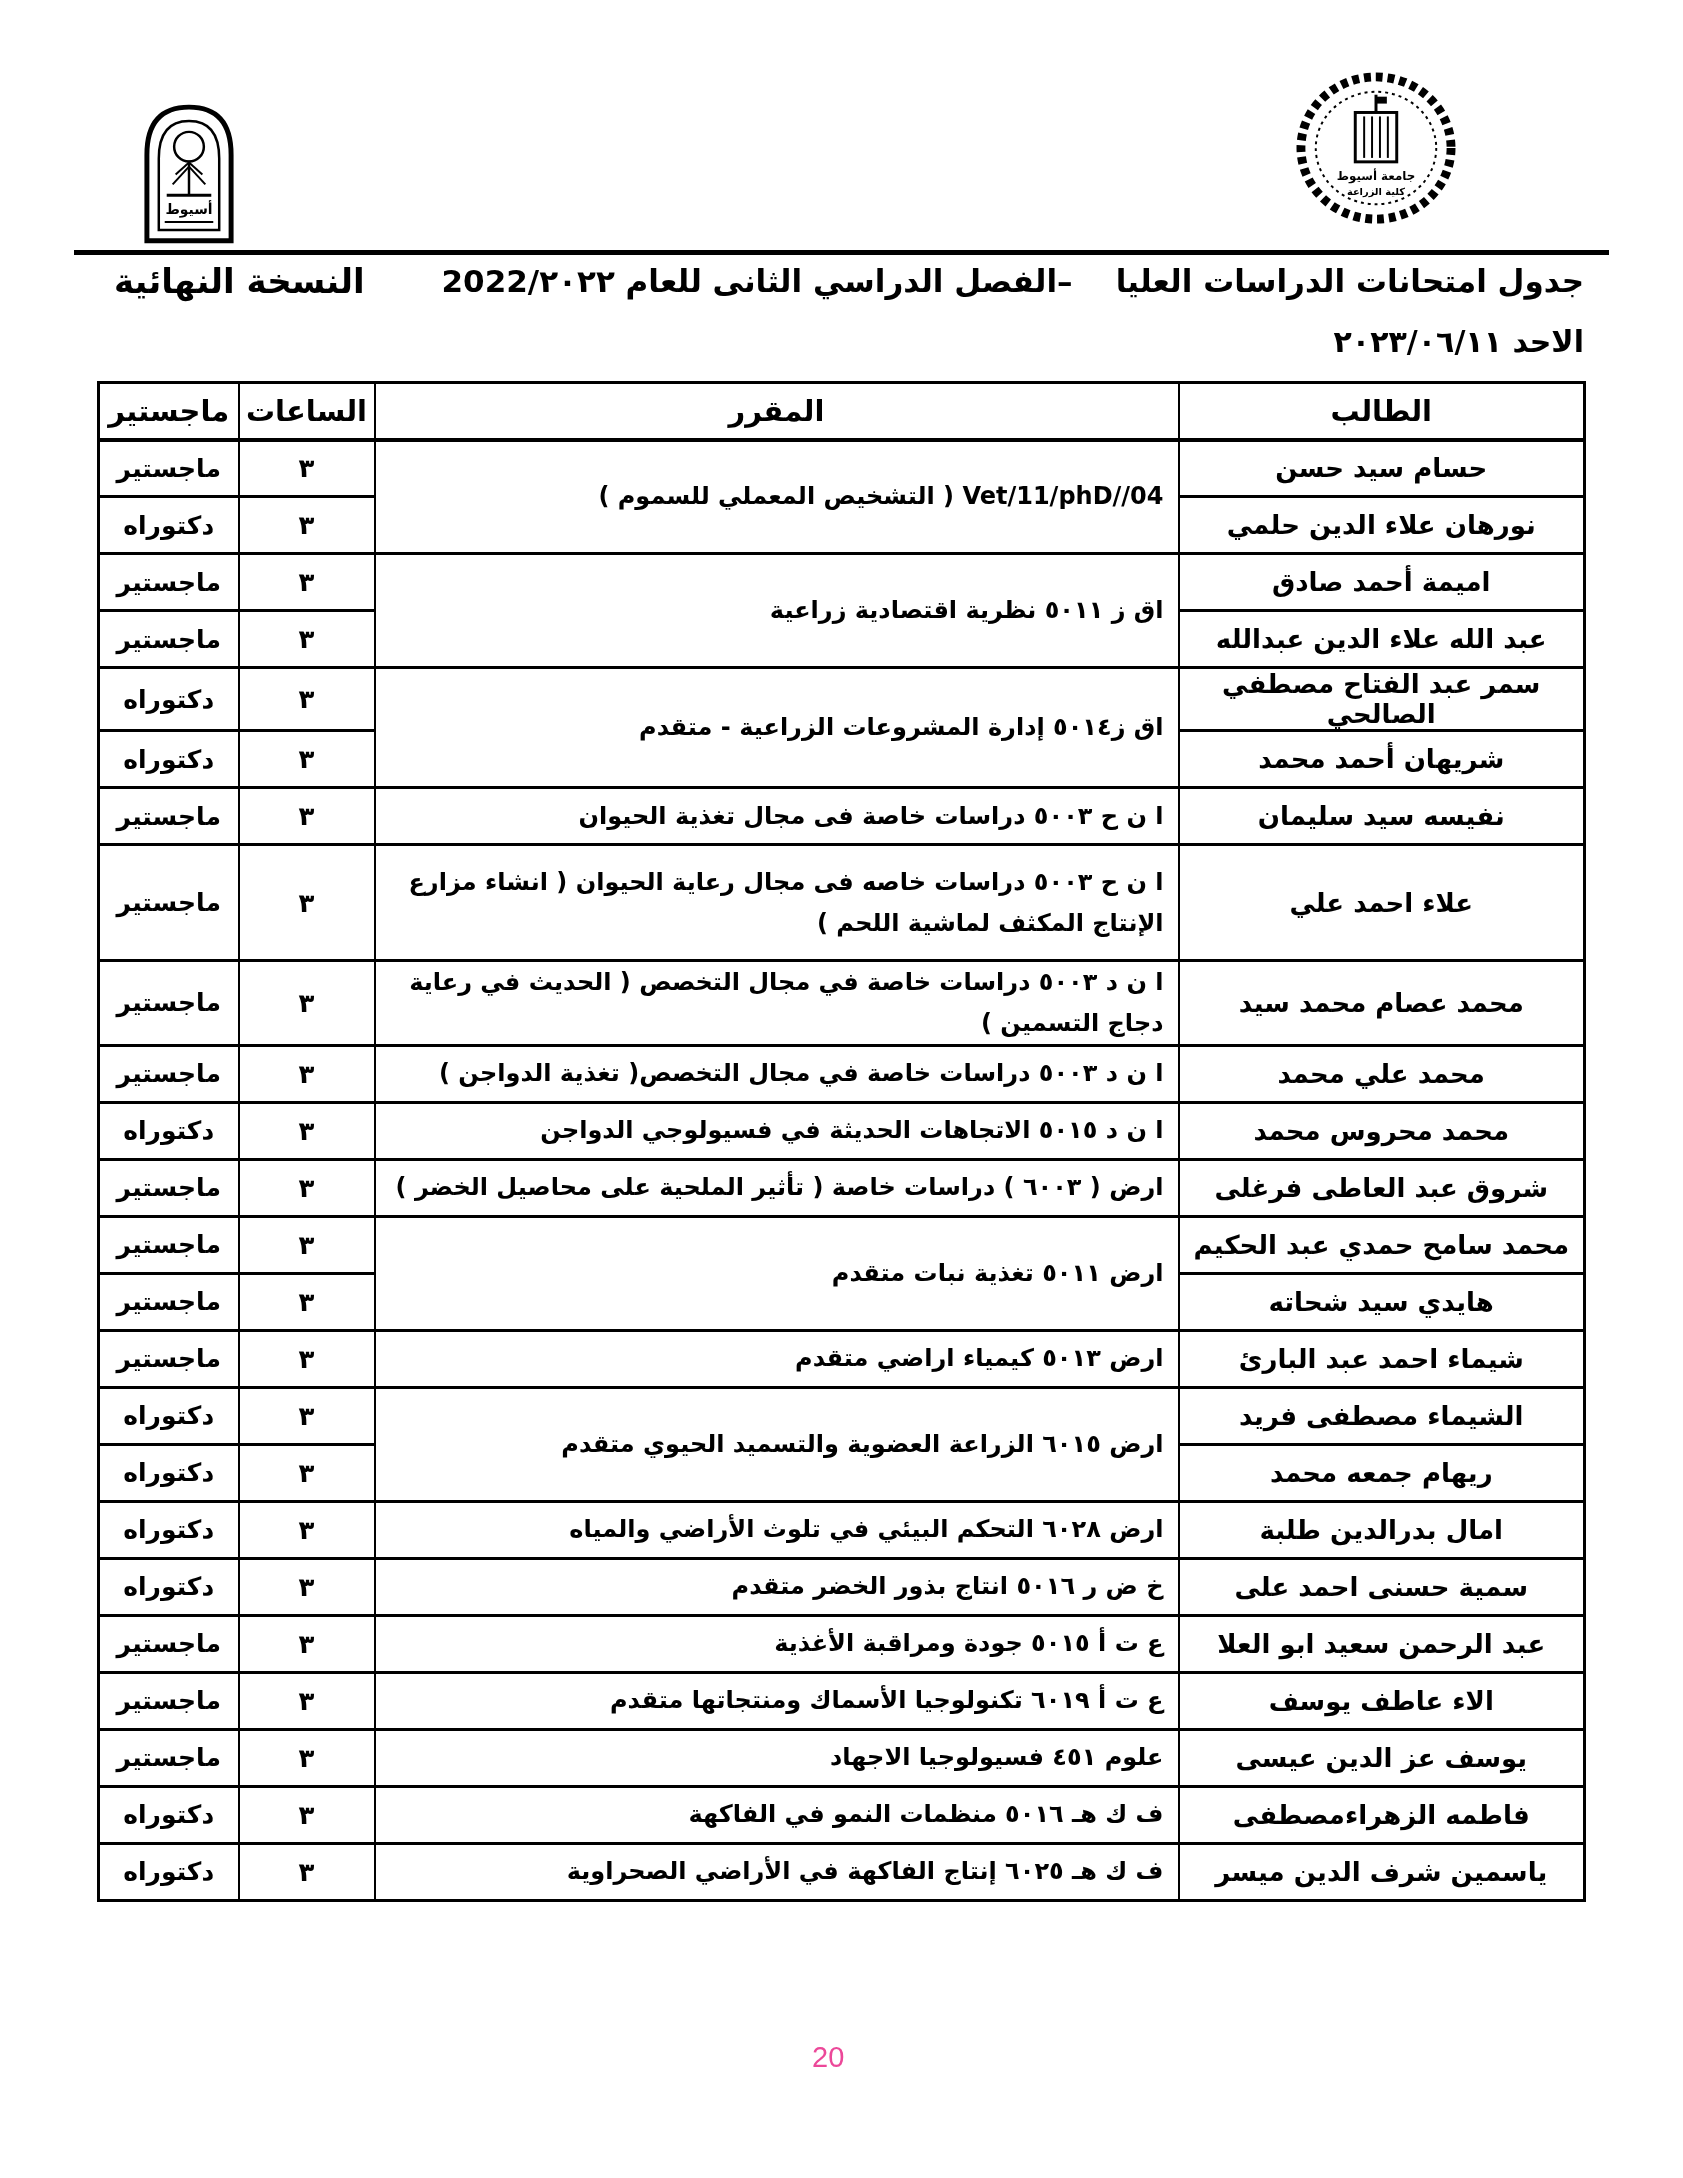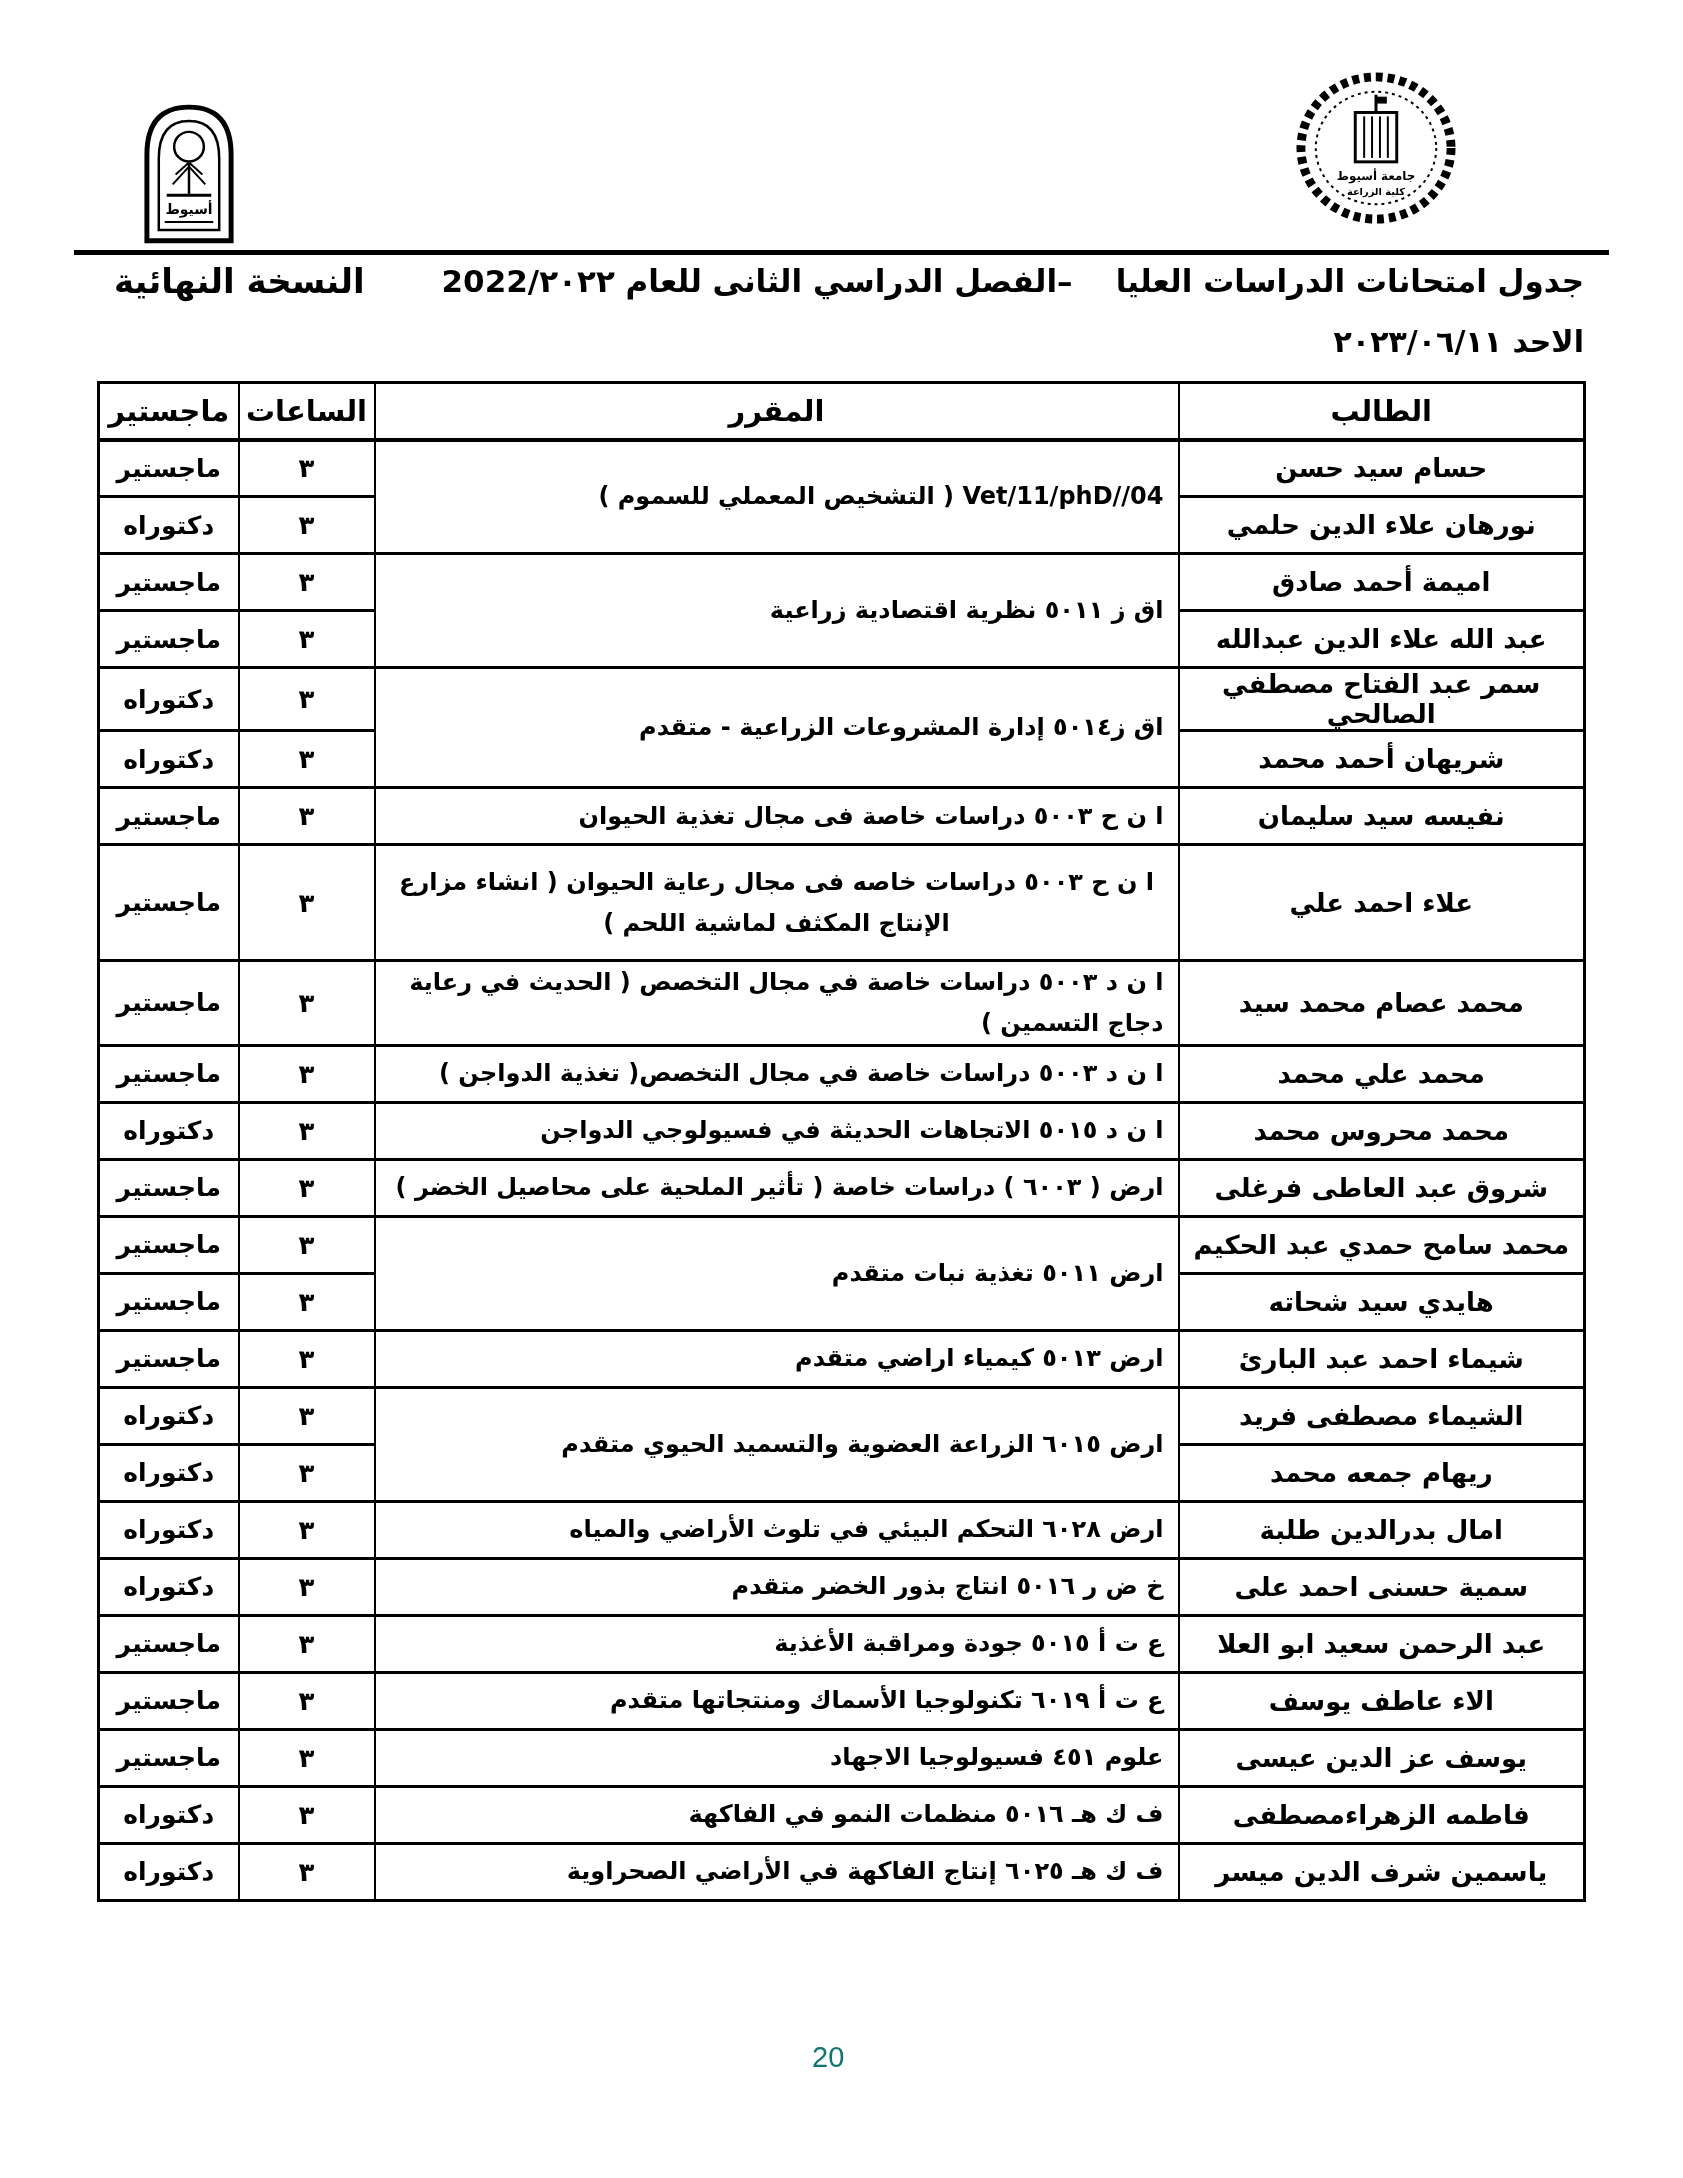--- a/index.html
+++ b/index.html
@@ -52,28 +52,28 @@
     overflow:hidden;
   }
   table.exam tr { height:57px; }
   table.exam tr.tall { height:116px; }
   table.exam thead tr { height:57px; }
   table.exam thead td {
     font-size:29px; text-align:center; border-bottom-width:4px;
   }
   td.c-student { font-size:26px; text-align:center; padding:0 10px; border-bottom-width:5px; }
   td.c-course  { font-size:24px; text-align:right;  padding:0 14px; line-height:1.7; }
-  td.c-course.center { text-align:center; }
+  td.c-course.center { text-align:right; }
   td.c-hours   { font-size:26px; text-align:center; }
   td.c-degree  { font-size:25px; text-align:center; }
   
   .page-number {
     position:absolute; left:812px; top:2041px;
     font-family:"Liberation Sans", sans-serif;
-    font-size:29px; color:#0f766e;
+    font-size:29px; color:#ec4899;
   }
 </style>
 </head>
 <body>
 
 <div class="page">
 
   <div class="arch-logo">
     <svg width="104" height="149" viewBox="0 0 105 150">
       <path d="M10 145 V58 Q10 10 52.5 10 Q95 10 95 58 V145 Z" fill="none" stroke="#000" stroke-width="5"></path>

